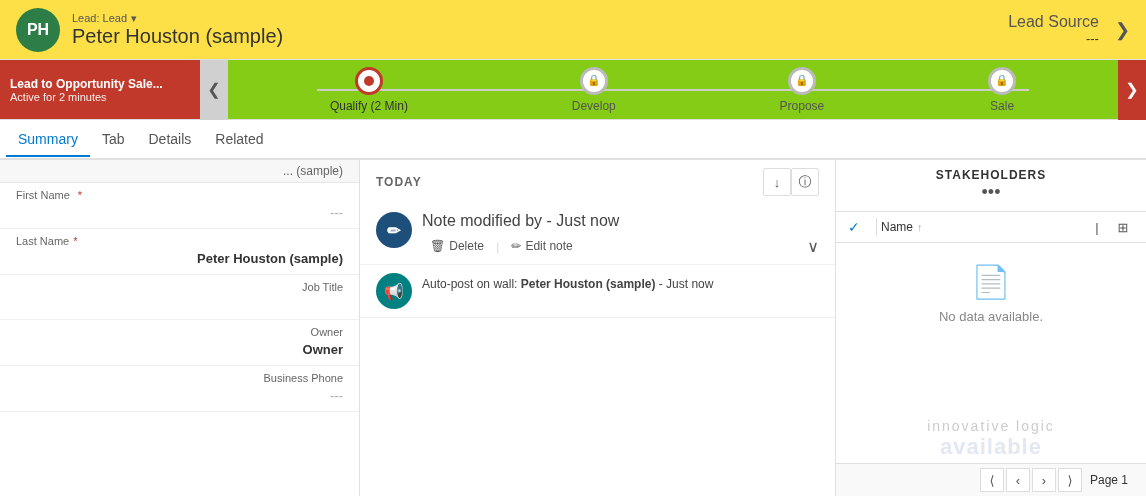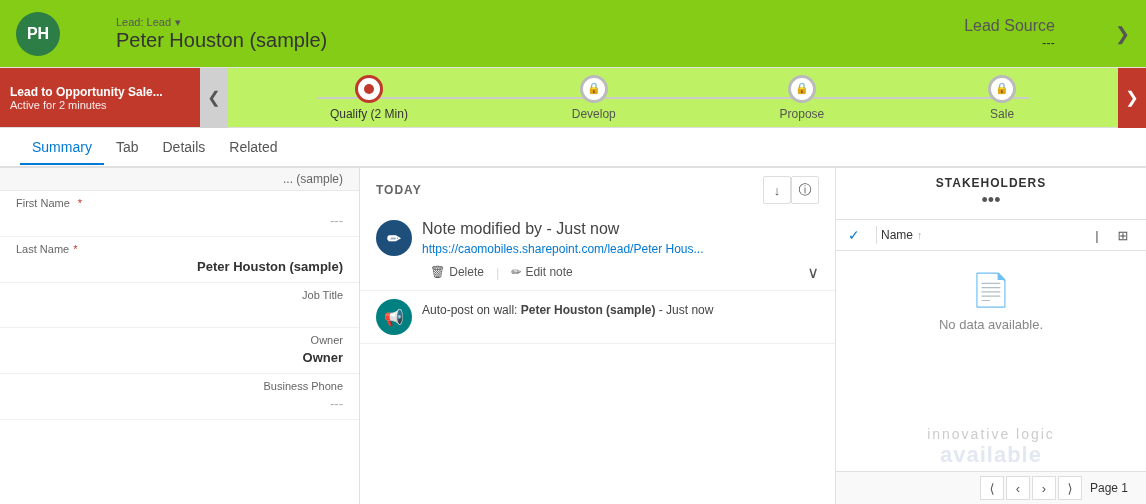--- a/index.html
+++ b/index.html
@@ -1,37 +1,37 @@
 <!DOCTYPE html>
 <html><head>
   <meta charset="utf-8">
   <style>
     * { box-sizing: border-box; margin: 0; padding: 0; }
     body { font-family: 'Segoe UI', Arial, sans-serif; font-size: 13px; color: #333; background: #fff; width: 1146px; height: 504px; overflow: hidden; }
   </style>
 </head>
 <body>
 
-<div style="display:flex; align-items:center; padding:10px 16px; background:#84cc16; border-bottom:1px solid #e0e0e0; height:68px;gap:44px;">
+<div style="display:flex; align-items:center; padding:10px 16px; background:#fde047; border-bottom:1px solid #e0e0e0; height:60px;">
   <div style="width:44px;height:44px;border-radius:50%;background:#2d7d46;color:#fff;font-weight:700;font-size:16px;display:flex;align-items:center;justify-content:center;margin-right:12px;flex-shrink:0;">PH</div>
   <div style="flex:1;">
     <div style="font-size:11px;color:#555;display:flex;align-items:center;gap:4px;">
       <span>Lead: Lead</span>
       <span style="cursor:pointer;">▾</span>
     </div>
     <div style="font-size:20px;font-weight:400;color:#333;">Peter Houston (sample)</div>
   </div>
   <div style="text-align:right;margin-right:16px;">
     <div style="font-size:16px;color:#555;">Lead Source</div>
     <div style="font-size:13px;color:#333;">---</div>
   </div>
   <div style="font-size:18px;color:#555;cursor:pointer;">❯</div>
 </div>
 
-<div style="display:flex;align-items:center;background:#bef264;border-bottom:1px solid #ddd;height:60px;position:relative;">
+<div style="display:flex;align-items:center;background:#84cc16;border-bottom:1px solid #ddd;height:60px;position:relative;">
   <div style="background:#c0392b;color:#fff;padding:6px 10px;min-width:200px;height:100%;display:flex;flex-direction:column;justify-content:center;cursor:pointer;flex-shrink:0;">
     <div style="font-weight:600;font-size:12px;">Lead to Opportunity Sale...</div>
     <div style="font-size:11px;opacity:0.9;">Active for 2 minutes</div>
   </div>
   <div style="background:#d0d0d0;width:28px;height:60px;display:flex;align-items:center;justify-content:center;cursor:pointer;font-size:16px;color:#555;flex-shrink:0;">❮</div>
 
   <div style="display:flex;align-items:center;flex:1;justify-content:space-around;padding:0 20px;position:relative;">
 
     <div style="position:absolute;top:50%;left:10%;width:80%;height:2px;background:#ccc;transform:translateY(-50%);z-index:0;"></div>
 
@@ -54,21 +54,21 @@
 
     <div style="display:flex;flex-direction:column;align-items:center;gap:4px;z-index:1;cursor:pointer;">
       <div style="width:28px;height:28px;border-radius:50%;border:3px solid #bbb;background:#fff;display:flex;align-items:center;justify-content:center;font-size:11px;color:#888;">🔒</div>
       <div style="font-size:12px;color:#555;white-space:nowrap;">Sale</div>
     </div>
   </div>
 
   <div style="background:#c0392b;width:28px;height:60px;display:flex;align-items:center;justify-content:center;cursor:pointer;font-size:16px;color:#fff;flex-shrink:0;">❯</div>
 </div>
 
-<div style="display:flex;align-items:center;padding:0 20px;border-bottom:2px solid #e0e0e0;height:40px;background:#fff;">
+<div style="display:flex;align-items:center;padding:0 6px;border-bottom:2px solid #e0e0e0;height:40px;background:#fff;">
   <div style="padding:8px 12px;cursor:pointer;font-size:14px;color:#0078d4;border-bottom:2px solid #0078d4;margin-bottom:-2px;font-weight:500;">Summary</div>
   <div style="padding:8px 12px;cursor:pointer;font-size:14px;color:#555;border-bottom:2px solid transparent;margin-bottom:-2px;">Tab</div>
   <div style="padding:8px 12px;cursor:pointer;font-size:14px;color:#555;border-bottom:2px solid transparent;margin-bottom:-2px;">Details</div>
   <div style="padding:8px 12px;cursor:pointer;font-size:14px;color:#555;border-bottom:2px solid transparent;margin-bottom:-2px;">Related</div>
 </div>
 
 <div style="display:flex;height:calc(504px - 68px - 60px - 40px);overflow:hidden;">
 
   <div style="width:360px;border-right:1px solid #e0e0e0;overflow-y:auto;flex-shrink:0;text-align:right;">
     <div style="background:#f7f7f7;padding:4px 16px;font-size:12px;color:#666;border-bottom:1px solid #e8e8e8;">... (sample)</div>
@@ -112,21 +112,20 @@
       <div style="width:28px;height:28px;display:flex;align-items:center;justify-content:center;cursor:pointer;color:#555;border:1px solid #ddd;border-radius:2px;background:#fff;">↓</div>
       <div style="width:28px;height:28px;display:flex;align-items:center;justify-content:center;cursor:pointer;color:#555;border:1px solid #ddd;border-radius:2px;background:#fff;">ⓘ</div>
     </div>
 
     <div style="display:flex;gap:10px;padding:8px 16px;border-bottom:1px solid #f0f0f0;">
       <div style="width:36px;height:36px;border-radius:50%;background:#1e4f7b;color:#fff;font-weight:600;font-size:14px;display:flex;align-items:center;justify-content:center;flex-shrink:0;">
         <span style="font-size:16px;">✏</span>
       </div>
       <div style="flex:1;">
         <div style="font-size:16px;color:#444;margin-bottom:4px;">Note modified by  -  Just now</div>
-        <div style="font-size:12px;color:#0078d4;text-decoration:none;word-break:break-all;cursor:pointer;">https://caomobiles.sharepoint.com/lead/Peter Hous...</div>
         <div style="display:flex;align-items:center;gap:4px;margin-top:6px;">
           <button style="display:flex;align-items:center;gap:4px;font-size:12px;color:#555;cursor:pointer;padding:3px 8px;border:none;background:none;">
             <span>🗑</span>
             <span>Delete</span>
           </button>
           <span style="color:#ddd;">|</span>
           <button style="display:flex;align-items:center;gap:4px;font-size:12px;color:#555;cursor:pointer;padding:3px 8px;border:none;background:none;">
             <span>✏</span>
             <span>Edit note</span>
           </button>

